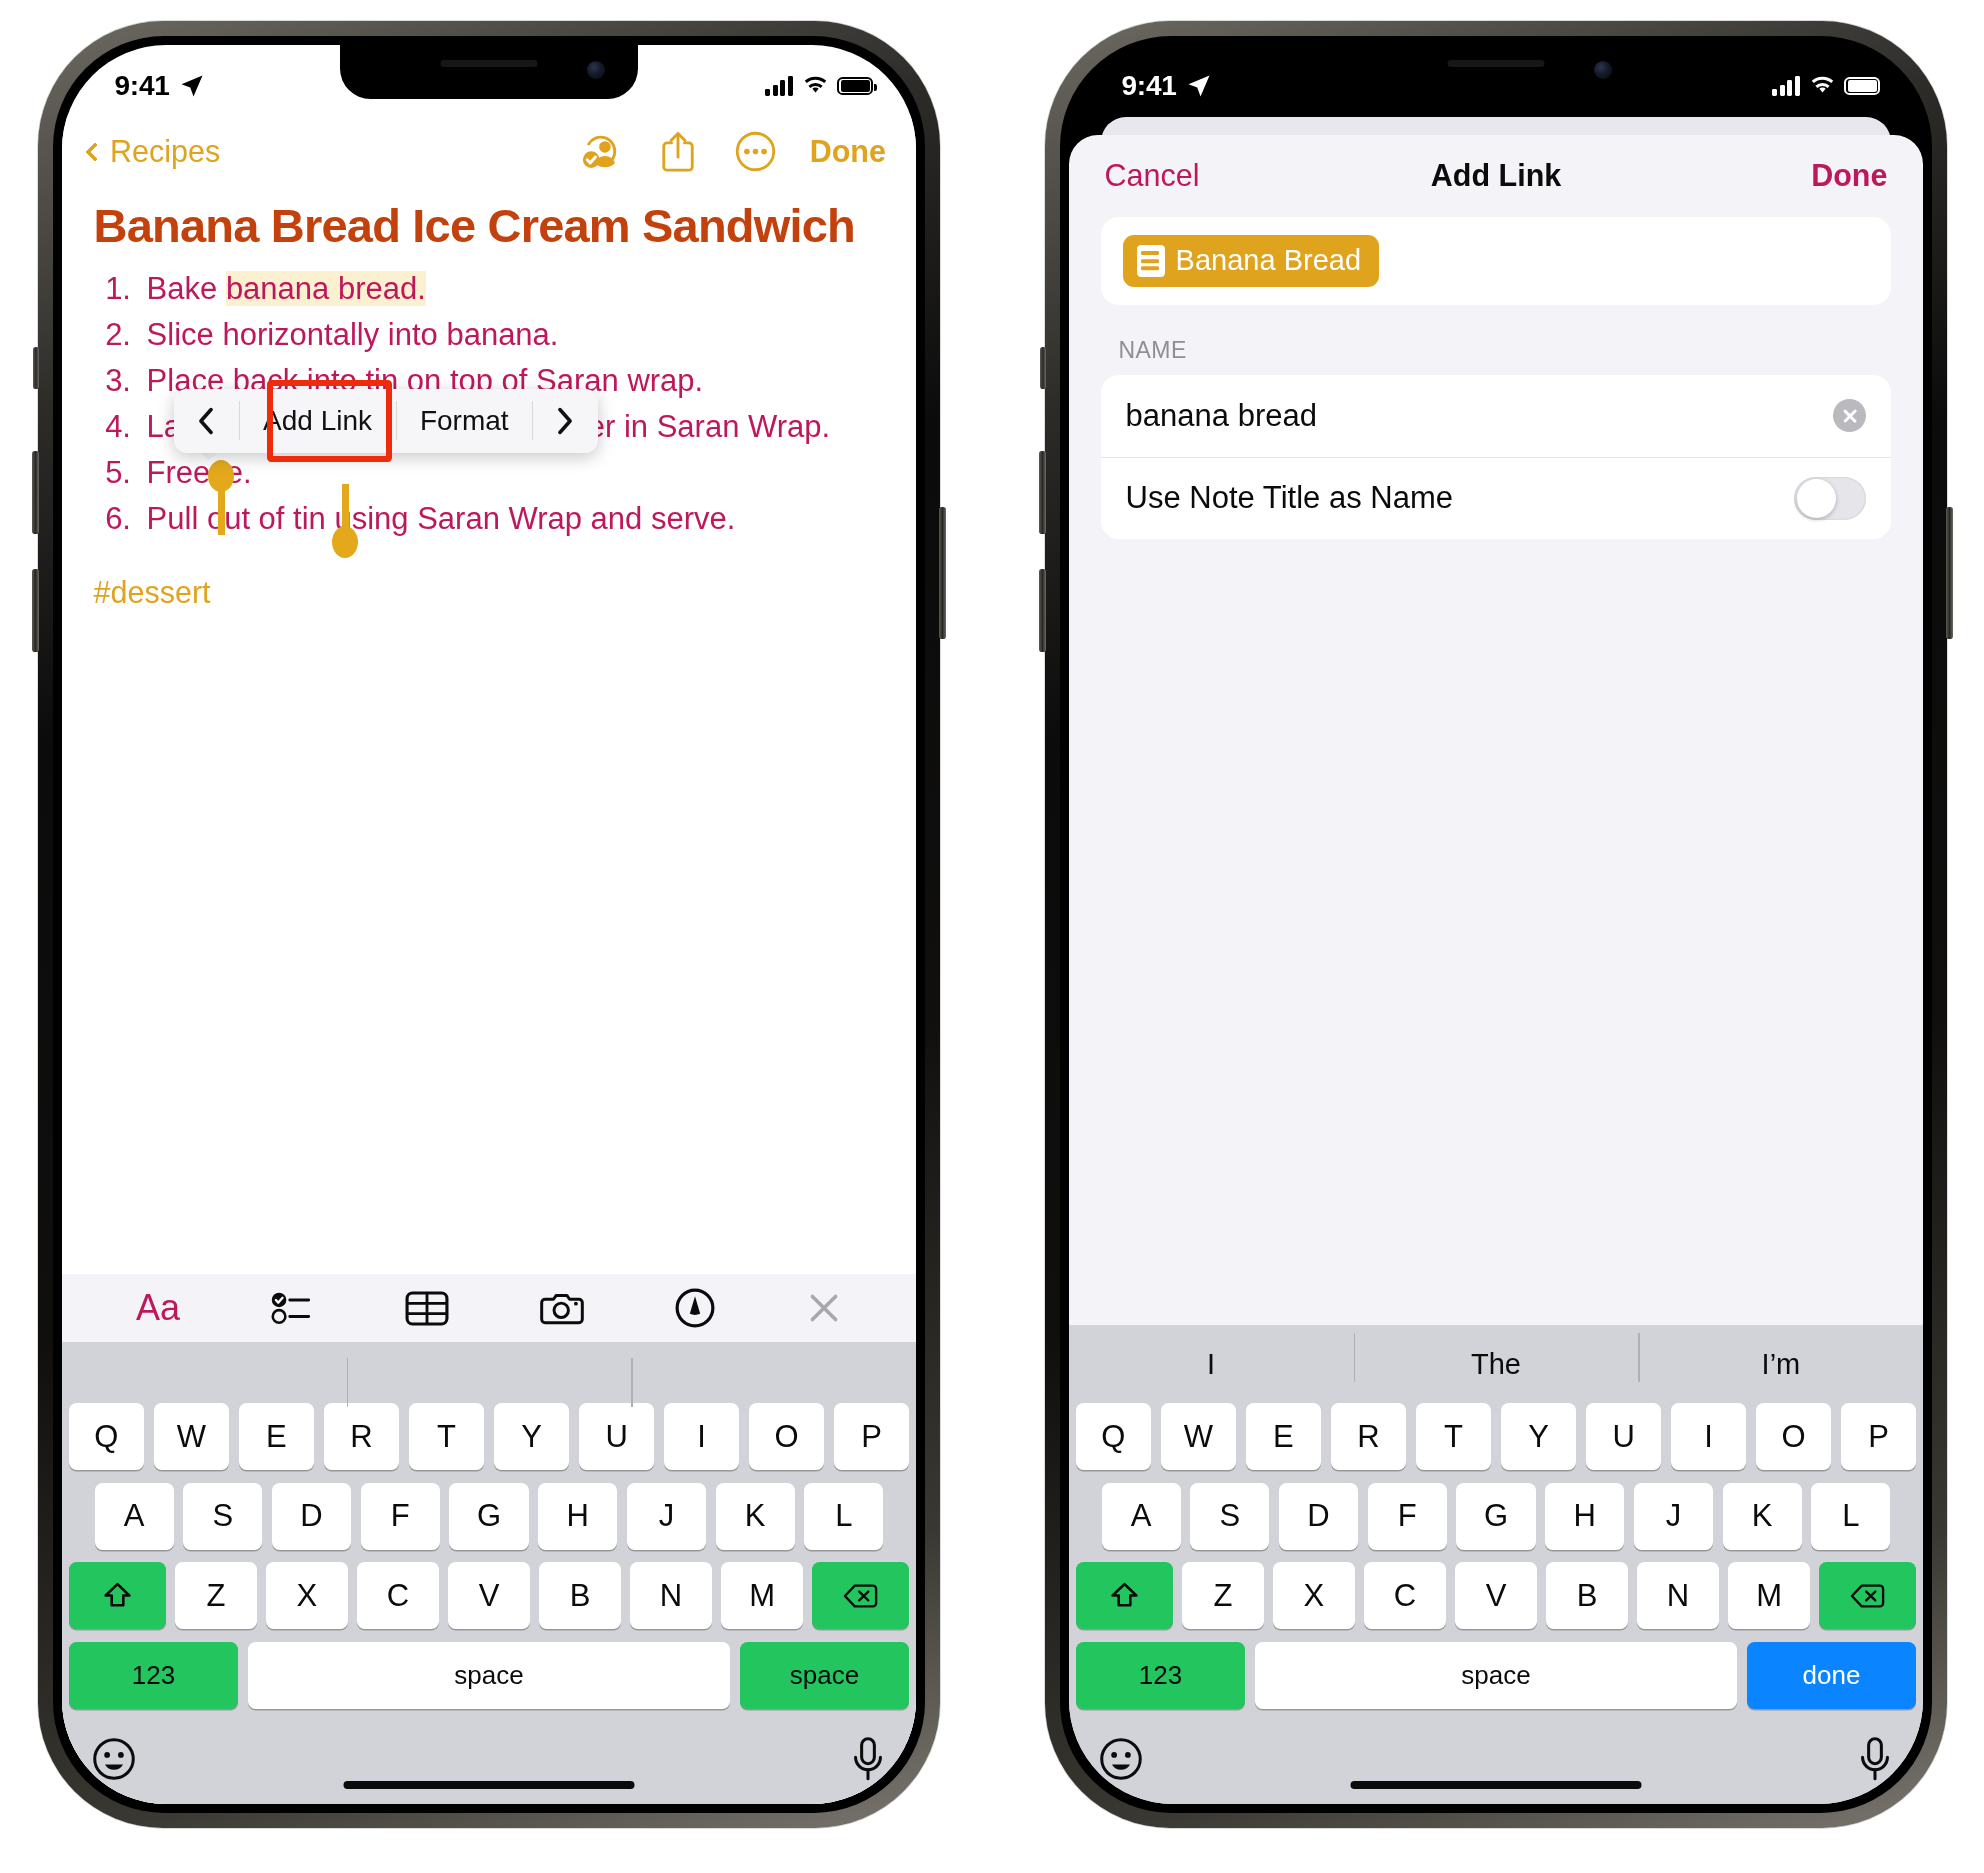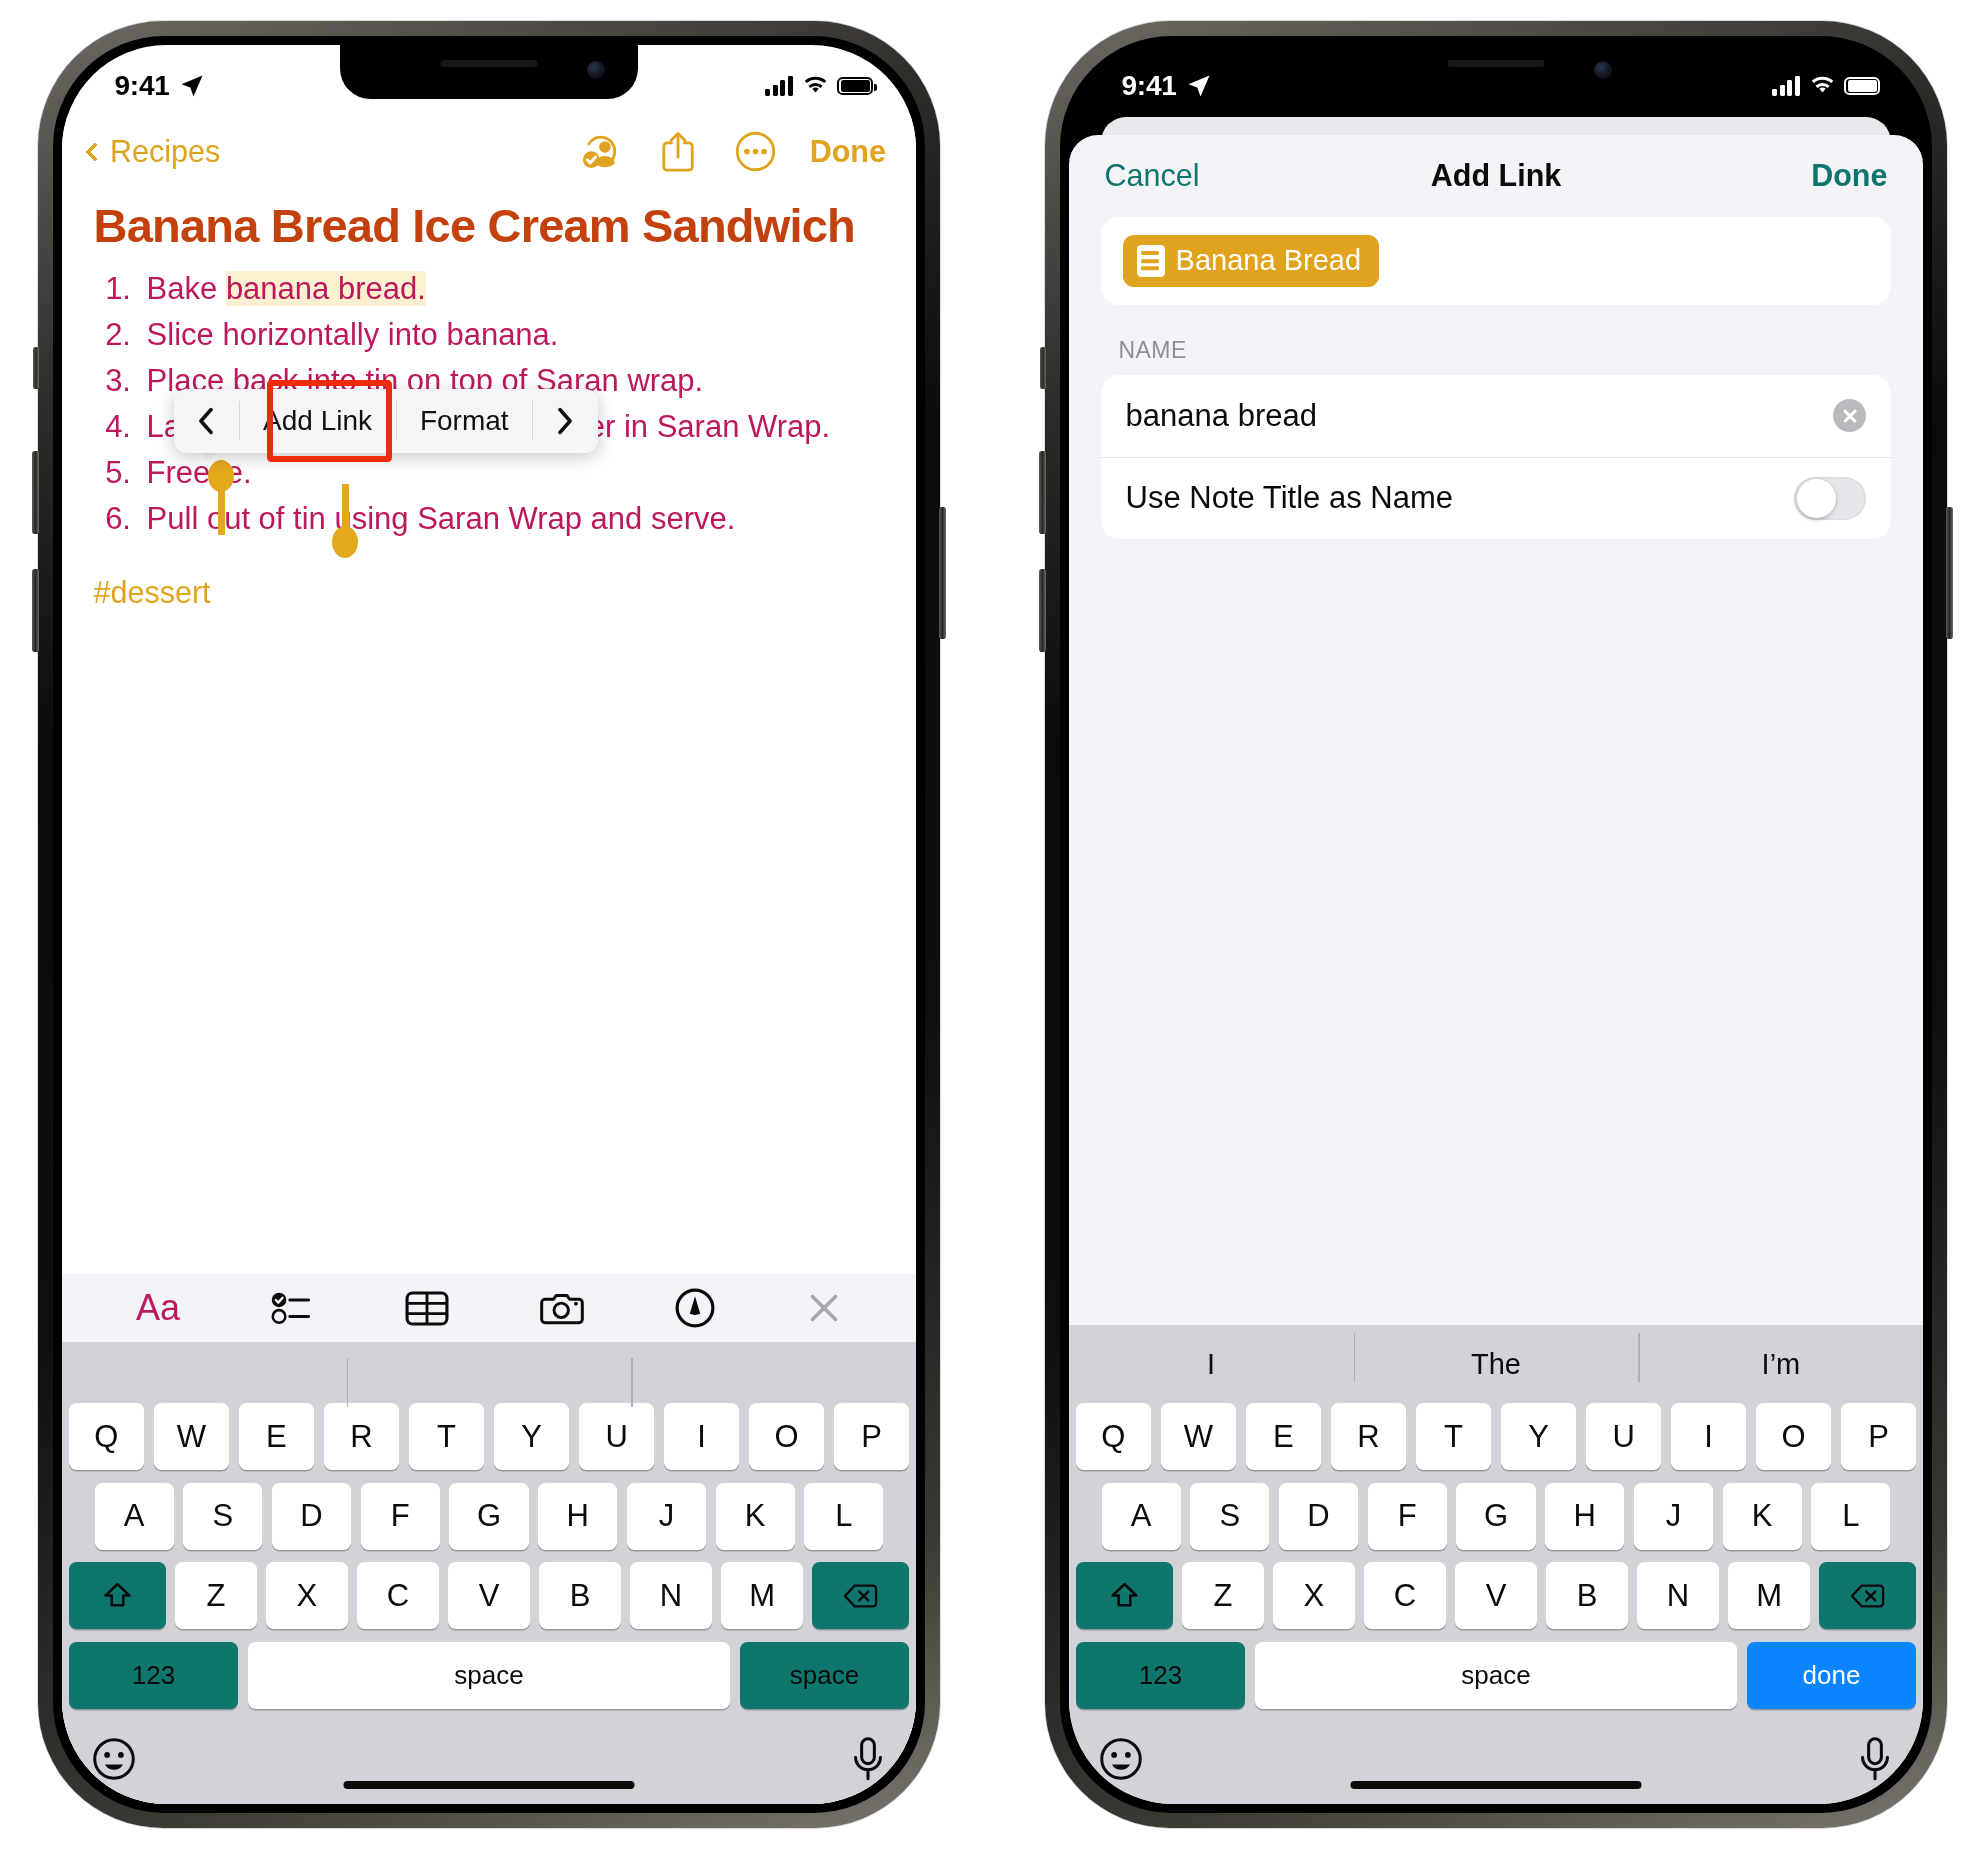--- a/index.html
+++ b/index.html
@@ -247,21 +247,21 @@
   .key {
     background: #fff;
     border-radius: 7.6px;
     height: 67px;
     min-width: 64px;
     display: flex; align-items: center; justify-content: center;
     font-size: 31px; color: #0b0b0b;
     box-shadow: 0 1.4px 0 rgba(0,0,0,0.28);
     flex: 1;
   }
-  .key.dark { background: #0f766e; }
+  .key.dark { background: #22c55e; }
   .key.blue { background: #0A84FF; color: #fff; font-size: 26px; font-weight: 400; }
   .key.wide { flex: 1.55; font-size: 26px; }
   .key.space { flex: 4.4; font-size: 26px; }
   .key.mod { flex: 1.4; max-width: 97px; }
   .kb-row.r2 { padding: 0 33px; }
   .kb-bottom {
     height: 76px;
     display: flex; align-items: center;
     justify-content: space-between;
     padding: 0 30.5px;
@@ -288,21 +288,21 @@
     border-top-right-radius: 29px;
     overflow: hidden;
   }
   .sheet-nav {
     height: 82px;
     display: flex; align-items: center;
     padding: 0 36px;
     position: relative;
   }
   .sheet-cancel, .sheet-done {
-    font-size: 30.5px; color: #0f766e;
+    font-size: 30.5px; color: #be185d;
   }
   .sheet-done { font-weight: 700; margin-left: auto; }
   .sheet-title {
     position: absolute; left: 50%; transform: translateX(-50%);
     font-size: 30.5px; font-weight: 700; color: #0b0b0b;
   }
   .sec-label {
     font-size: 23px; color: #8E8E93;
     letter-spacing: 0.4px;
     padding: 32px 0 11px 50px;

